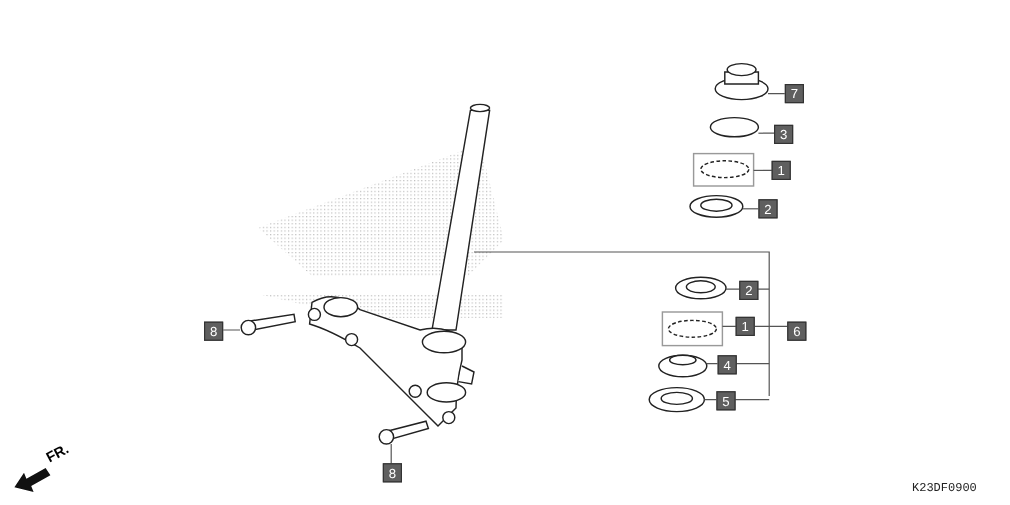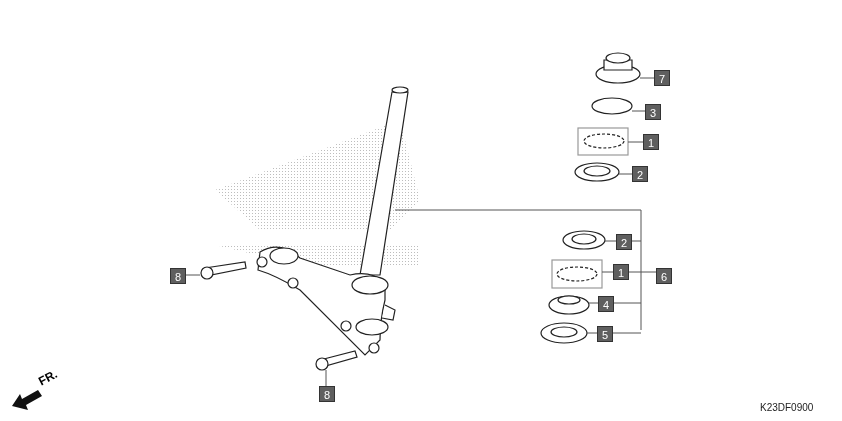--- a/index.html
+++ b/index.html
@@ -1,19 +1,19 @@
 <!DOCTYPE html>
 <html><head>
   <meta charset="utf-8">
   <style>
     html, body { margin:0; padding:0; background:#ffffff; }
     body { width:842px; height:421px; position:relative; overflow:hidden; font-family:"Liberation Sans", sans-serif; }
     #diagram { position:absolute; left:0; top:0; width:842px; height:421px; }
     .callout { position:absolute; width:16px; height:16px; background:#5f5f5f; border:1px solid #333; color:#fff; font-size:11px; line-height:16px; text-align:center; box-sizing:border-box; cursor:pointer; }
-    .code { position:absolute; left:760px; top:402px; font-size:10px; color:#222; }
+    .code { position:absolute; left:760px; top:402px; font-size:10px; color:#222;font-family:Liberation Mono, monospace; }
     .fr { position:absolute; left:36px; top:376px; font-size:12px; font-weight:bold; color:#000; transform:rotate(-28deg); transform-origin:left top; }
   </style>
 </head>
 <body>
 
 <svg id="diagram" viewBox="0 0 842 421" xmlns="http://www.w3.org/2000/svg">
   <defs>
     <pattern id="dots" width="3" height="3" patternUnits="userSpaceOnUse">
       <rect width="1" height="1" fill="#bdbdbd"></rect>
     </pattern>

